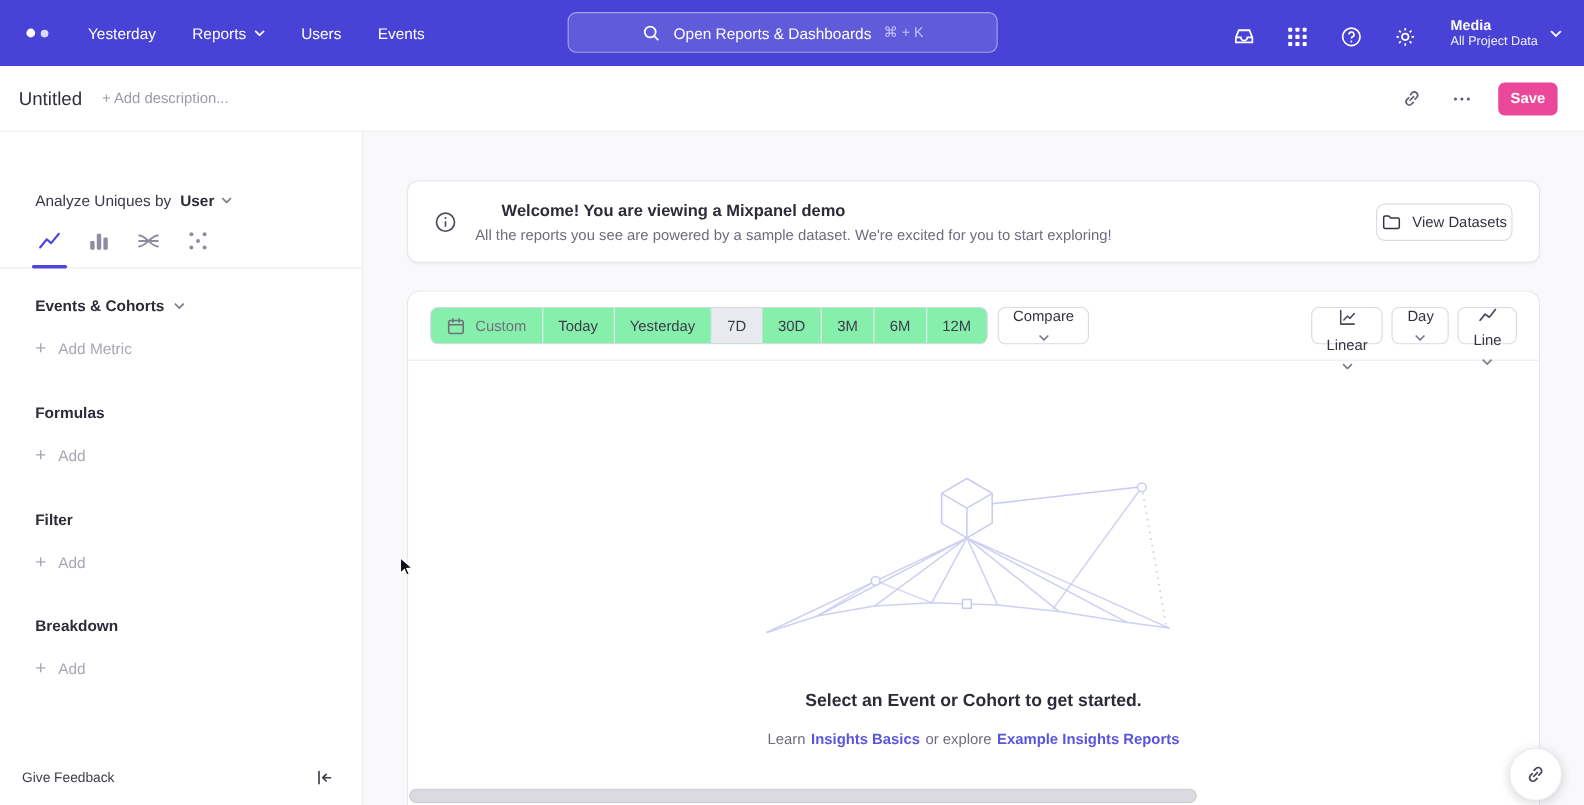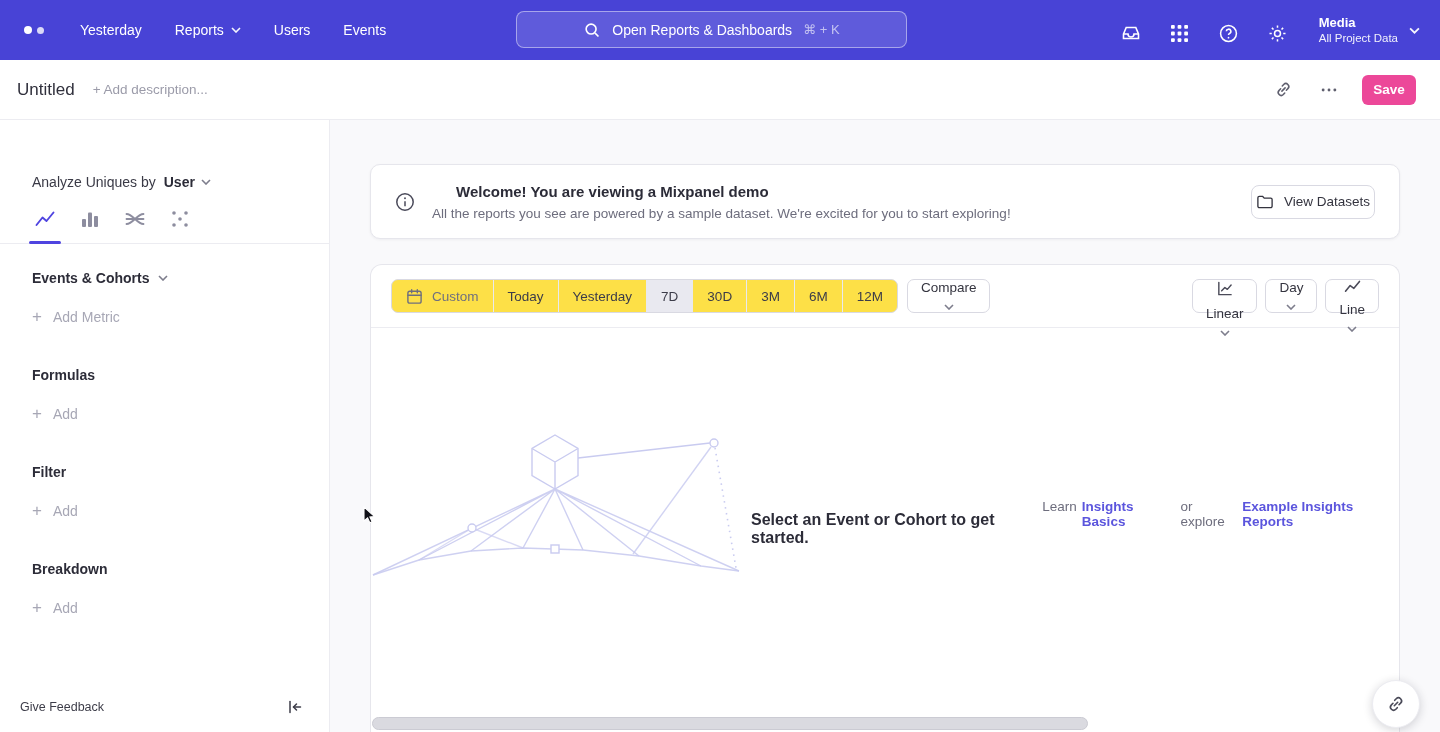--- a/index.html
+++ b/index.html
@@ -61,31 +61,31 @@
   .banner { background:#fff; border:1px solid #e6e6ec; border-radius:10px; box-shadow:0 1px 3px rgba(20,20,40,.05);
             height:75px; display:flex; align-items:center; padding:0 24px; }
   .banner-icon { color:#4a4a5a; margin-right:17px; flex-shrink:0; }
   .banner-text .t { font-size:15px; font-weight:bold; color:#2c2c38;margin-left:24px; }
   .banner-text .s { font-size:13.5px; color:#6d6d7d; margin-top:6px; }
   .banner-btn { margin-left:auto; display:flex; align-items:center; gap:10px; border:1px solid #d9d9e2; border-radius:8px;
                 height:34px; padding:0 4px; font-size:13.5px; font-weight:500; color:#34343f; background:#fff; cursor:pointer; font-family:inherit; }
 
   .report-card { margin-top:25px; background:#fff; border:1px solid #e6e6ec; border-bottom:none; border-radius:12px 12px 0 0; height:470px; }
   .report-toolbar { display:flex; align-items:center; padding:14px 20px; border-bottom:1px solid #ececf1; }
-  .seg-group { display:flex; align-items:stretch; border:1px solid #d9d9e2; border-radius:7px; height:34px; overflow:hidden; background:#fde047; }
+  .seg-group { display:flex; align-items:stretch; border:1px solid #d9d9e2; border-radius:7px; height:34px; overflow:hidden; background:#86efac; }
   .seg { display:flex; align-items:center; gap:9px; padding:0 14px; font-size:13.5px; color:#3c3c49; border-right:1px solid #e9e9ef; cursor:pointer; white-space:nowrap; }
   .seg:last-child { border-right:none; }
   .seg.custom { color:#70707e; }
   .seg.selected { background:#e9e9f0; font-weight:500; }
   .btn { display:flex; align-items:center; gap:9px; border:1px solid #d9d9e2; border-radius:7px; height:34px; padding:0 13px;
          font-size:13.5px; color:#34343f; background:#fff; cursor:pointer; font-family:inherit; white-space:nowrap;flex-direction:column; }
   .compare-btn { margin-left:9px; }
   .toolbar-right { margin-left:auto; display:flex; gap:8px; }
 
-  .report-body { display:flex; align-items:center; padding-top:100px; }
+  .report-body { display:flex; flex-direction:column; align-items:center; padding-top:100px; }
   .empty-title { font-size:16px; font-weight:bold; color:#2c2c38; margin-top:46px; }
   .empty-sub { display:flex; gap:5px; align-items:baseline; font-size:13.5px; color:#6d6d7d; margin-top:17px; }
   .empty-sub .link { color:#5b55dd; font-weight:bold; cursor:pointer; }
 
   .fab { position:absolute; right:20px; bottom:4px; width:48px; height:48px; border-radius:50%; background:#fff;
          border:1px solid #ececf1; box-shadow:0 2px 10px rgba(20,20,40,.18); display:flex; align-items:center;
          justify-content:center; color:#4a4a58; cursor:pointer; }
   .hscroll { position:absolute; left:372px; top:717px; width:716px; height:13px; border-radius:7px;
              background:#dadae0; border:1px solid #cbcbd3; }
   .cursor { position:absolute; left:360px; top:506px; z-index:60; pointer-events:none; }

